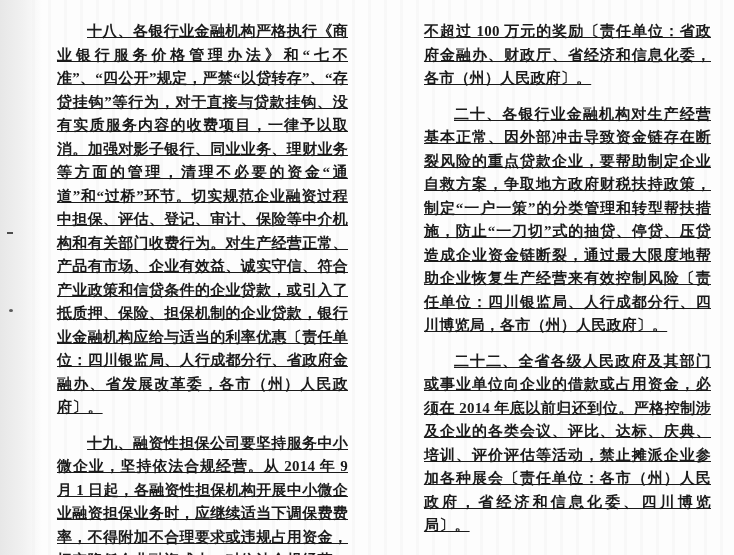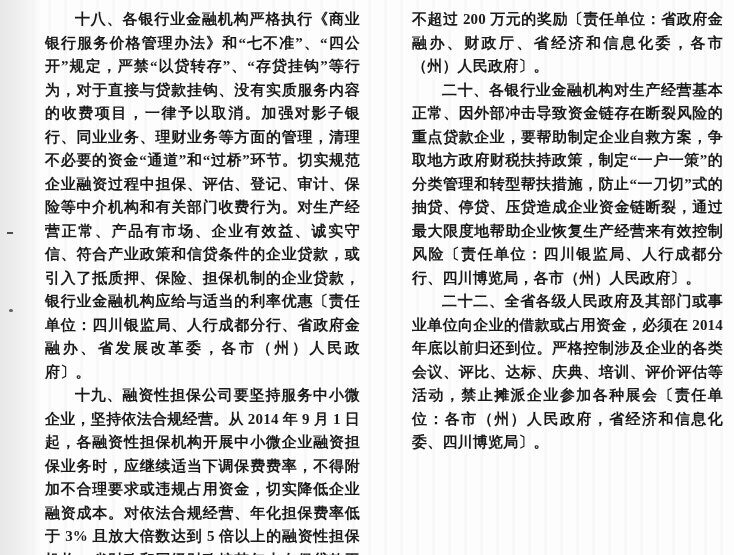--- a/index.html
+++ b/index.html
@@ -47,35 +47,35 @@
     width: 315px;
     color: #1b1b1b;
     font-size: 15px;
     line-height: 23.5px;
     font-weight: 600;
     text-align: justify;
     text-justify: inter-character;
     letter-spacing: 0.2px;
   }
   .col.right { width: 311px; }
-  .col p { margin: 0; }
+  .col p { margin: 12px; text-decoration: underline; }
   .col p.indent { text-indent: 2em; }
 </style>
 </head>
 <body>
 
 <div class="page">
   <div class="scan-edge"></div>
   <div class="speck-dash"></div>
   <div class="speck-dot"></div>
 
   <div class="content">
     <div class="col left">
       <p class="indent">十八、各银行业金融机构严格执行《商业银行服务价格管理办法》和“七不准”、“四公开”规定，严禁“以贷转存”、“存贷挂钩”等行为，对于直接与贷款挂钩、没有实质服务内容的收费项目，一律予以取消。加强对影子银行、同业业务、理财业务等方面的管理，清理不必要的资金“通道”和“过桥”环节。切实规范企业融资过程中担保、评估、登记、审计、保险等中介机构和有关部门收费行为。对生产经营正常、产品有市场、企业有效益、诚实守信、符合产业政策和信贷条件的企业贷款，或引入了抵质押、保险、担保机制的企业贷款，银行业金融机构应给与适当的利率优惠〔责任单位：四川银监局、人行成都分行、省政府金融办、省发展改革委，各市（州）人民政府〕。</p>
       <p class="indent">十九、融资性担保公司要坚持服务中小微企业，坚持依法合规经营。从 2014 年 9 月 1 日起，各融资性担保机构开展中小微企业融资担保业务时，应继续适当下调保费费率，不得附加不合理要求或违规占用资金，切实降低企业融资成本。对依法合规经营、年化担保费率低于 3% 且放大倍数达到 5 倍以上的融资性担保机构，省财政和同级财政按其年末在保贷款平均余额增加额的 0.5%，分别给予最高</p>
     </div>
     <div class="col right">
-      <p>不超过 200 万元的奖励〔责任单位：省政府金融办、财政厅、省经济和信息化委，各市（州）人民政府〕。</p>
+      <p>不超过 100 万元的奖励〔责任单位：省政府金融办、财政厅、省经济和信息化委，各市（州）人民政府〕。</p>
       <p class="indent">二十、各银行业金融机构对生产经营基本正常、因外部冲击导致资金链存在断裂风险的重点贷款企业，要帮助制定企业自救方案，争取地方政府财税扶持政策，制定“一户一策”的分类管理和转型帮扶措施，防止“一刀切”式的抽贷、停贷、压贷造成企业资金链断裂，通过最大限度地帮助企业恢复生产经营来有效控制风险〔责任单位：四川银监局、人行成都分行、四川博览局，各市（州）人民政府〕。</p>
       <p class="indent">二十二、全省各级人民政府及其部门或事业单位向企业的借款或占用资金，必须在 2014 年底以前归还到位。严格控制涉及企业的各类会议、评比、达标、庆典、培训、评价评估等活动，禁止摊派企业参加各种展会〔责任单位：各市（州）人民政府，省经济和信息化委、四川博览局〕。</p>
     </div>
   </div>
 </div>
 
 </body></html>

